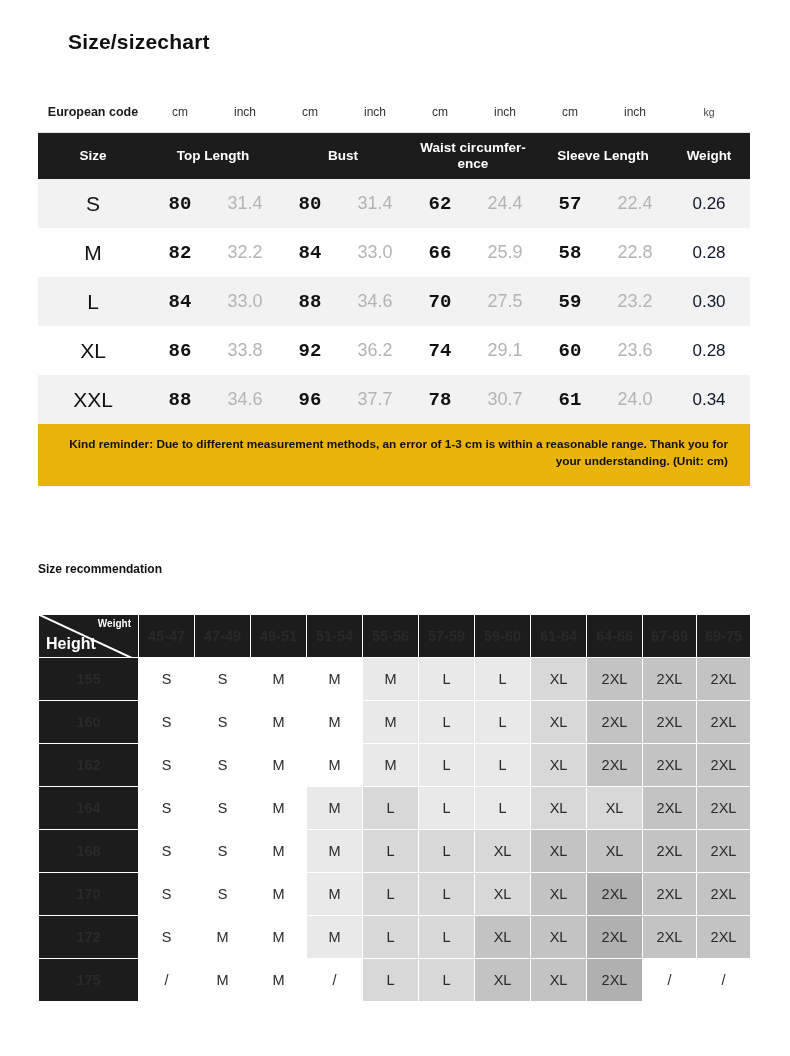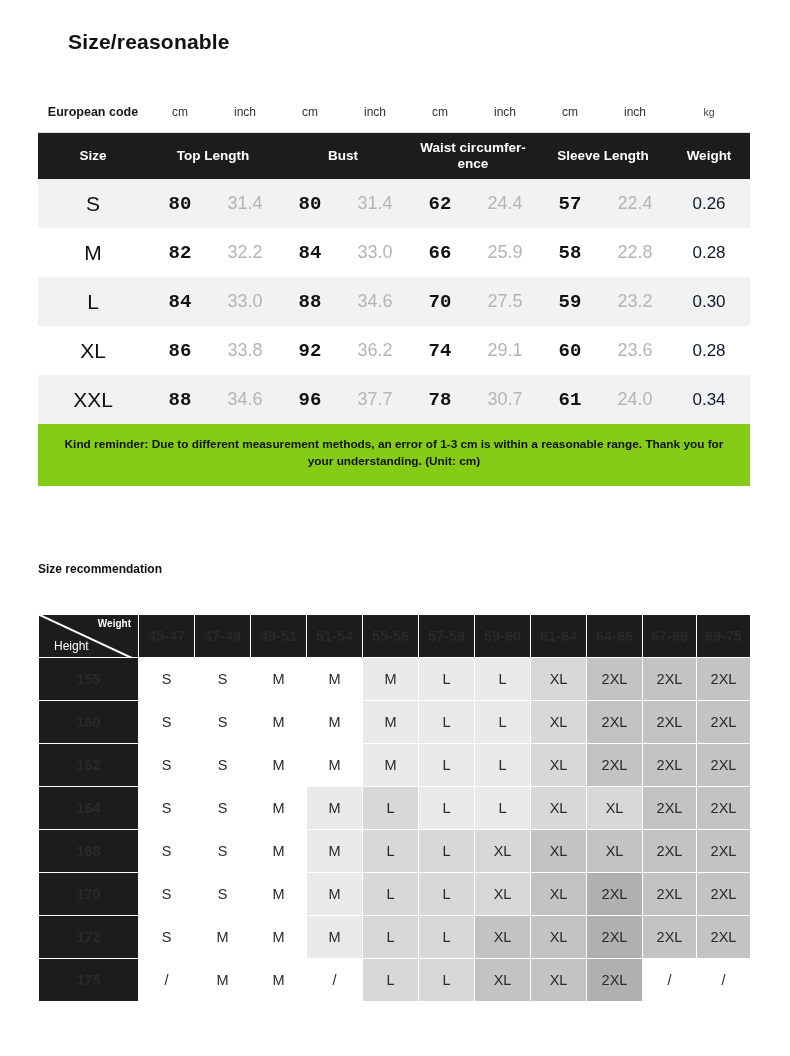--- a/index.html
+++ b/index.html
@@ -91,27 +91,27 @@
   }
   .val-in {
     font-size: 18px;
     color: #b4b4b4;
   }
   .val-kg {
     font-size: 17px;
     color: #0f172a;
   }
   .note-row td {
-    background: #84cc16;
+    background: #eab308;
     padding: 12px 22px 16px 22px;
     font-size: 11.8px;
     font-weight: bold;
     color: #111;
     line-height: 1.45;
-    text-align: center;
+    text-align: right;
   }
 
   
   .rec-title {
     position: absolute;
     left: 38px;
     top: 562px;
     font-size: 12px;
     font-weight: bold;
     color: #111;
@@ -155,24 +155,24 @@
   }
   .corner .wlabel {
     position: absolute;
     right: 7px; top: 3px;
     font-size: 10px;
     color: #ffffff;
     font-weight: bold;
   }
   .corner .hlabel {
     position: absolute;
-    left: 15px; bottom: 4px;
-    font-size: 12px;
+    left: 7px; bottom: 4px;
+    font-size: 16px;
     color: #ffffff;
-    font-weight: normal;
+    font-weight: bold;
   }
   .rec-whdr {
     background: #1c1c1c;
     color: #ffffff;
     font-size: 13.5px;
     font-weight: bold;
     height: 46px;
   }
   .rec-hhdr {
     background: #1c1c1c;
@@ -183,21 +183,21 @@
   
   .t0 { background: #ffffff; }
   .t1 { background: #e9e9e9; }
   .t2 { background: #d8d8d8; }
   .t3 { background: #c3c3c3; }
   .t4 { background: #b0b0b0; }
 </style>
 </head>
 <body>
 
-<div class="page-title">Size/reasonable</div>
+<div class="page-title">Size/sizechart</div>
 
 <table class="sizechart">
   <colgroup>
     <col style="width:110px">
     <col style="width:64px">
       <col style="width:66px">
     <col style="width:64px">
       <col style="width:66px">
     <col style="width:64px">
       <col style="width:66px">

